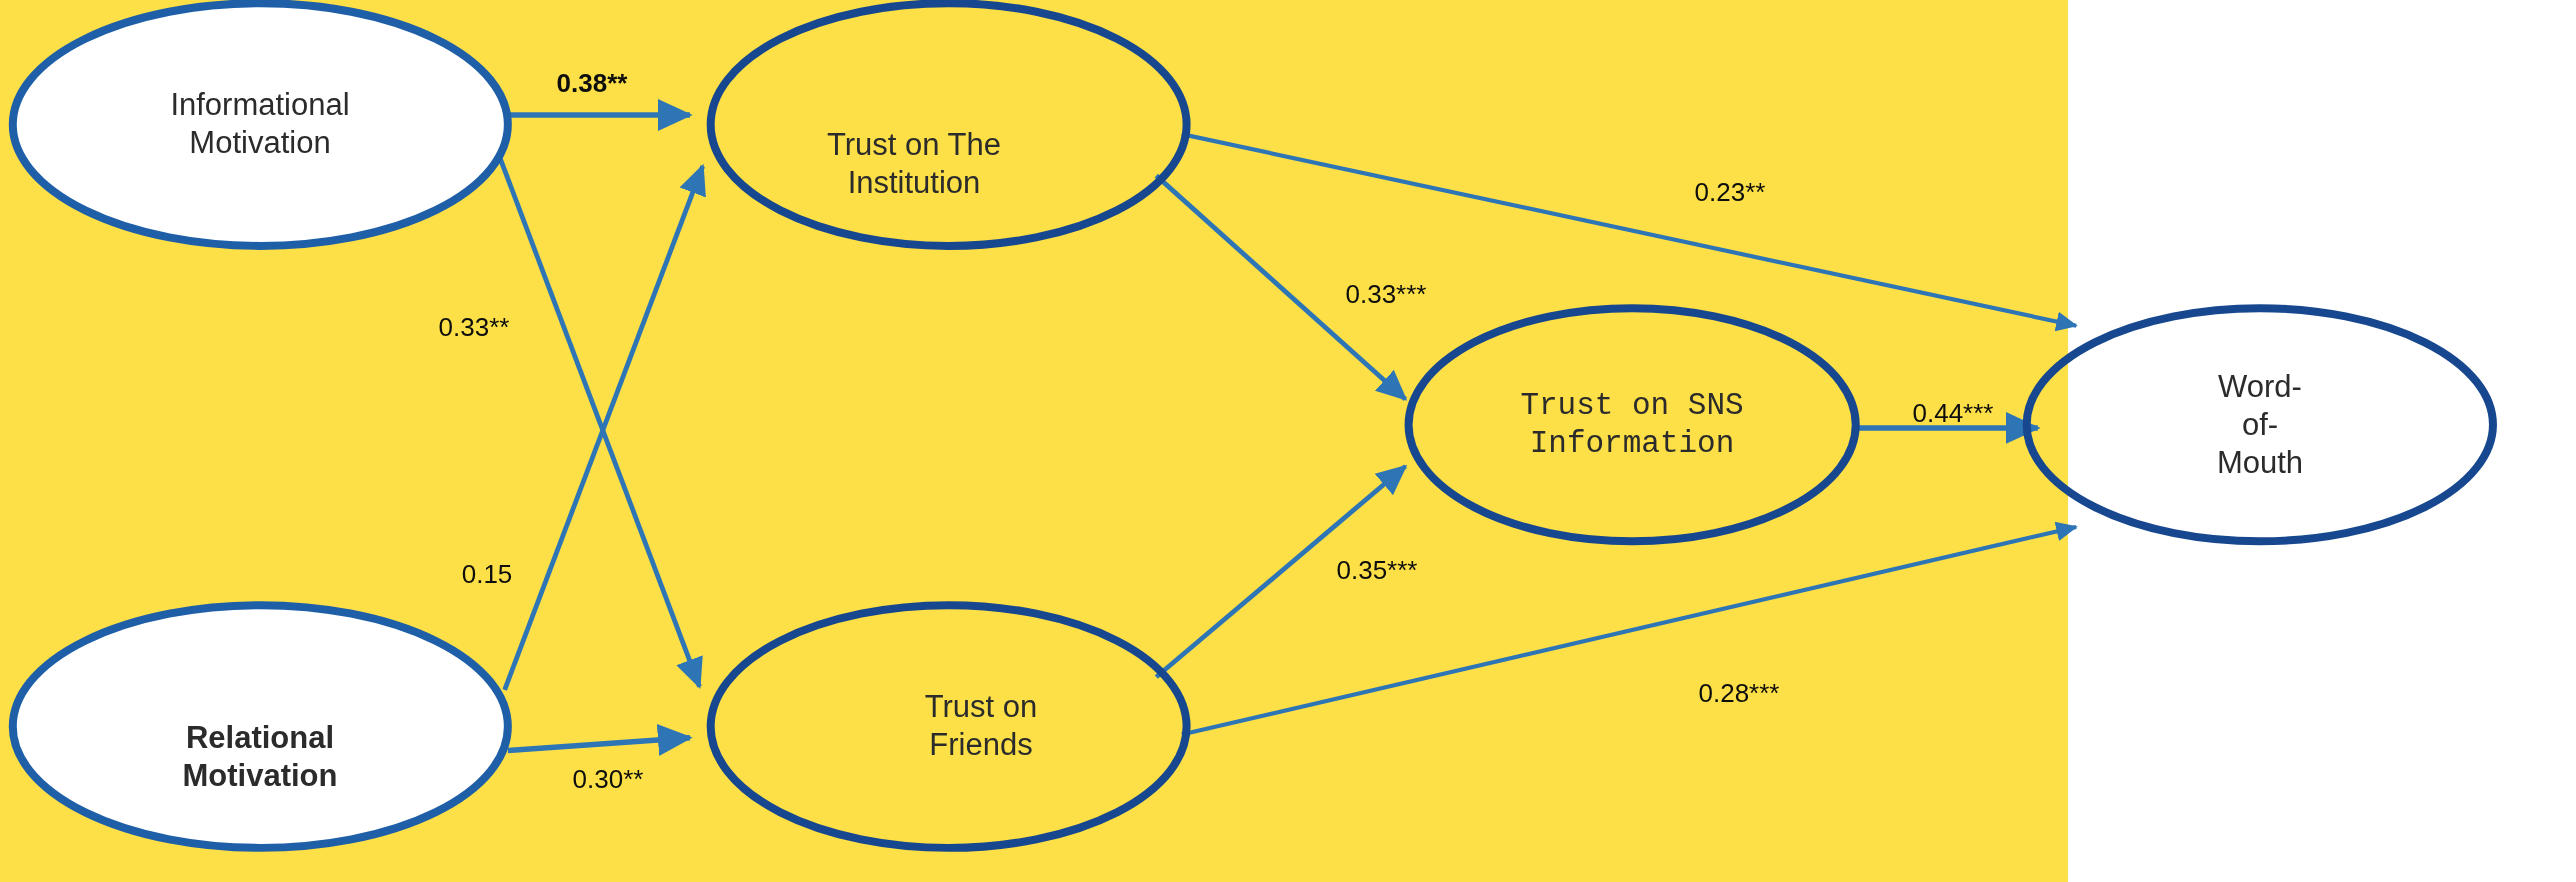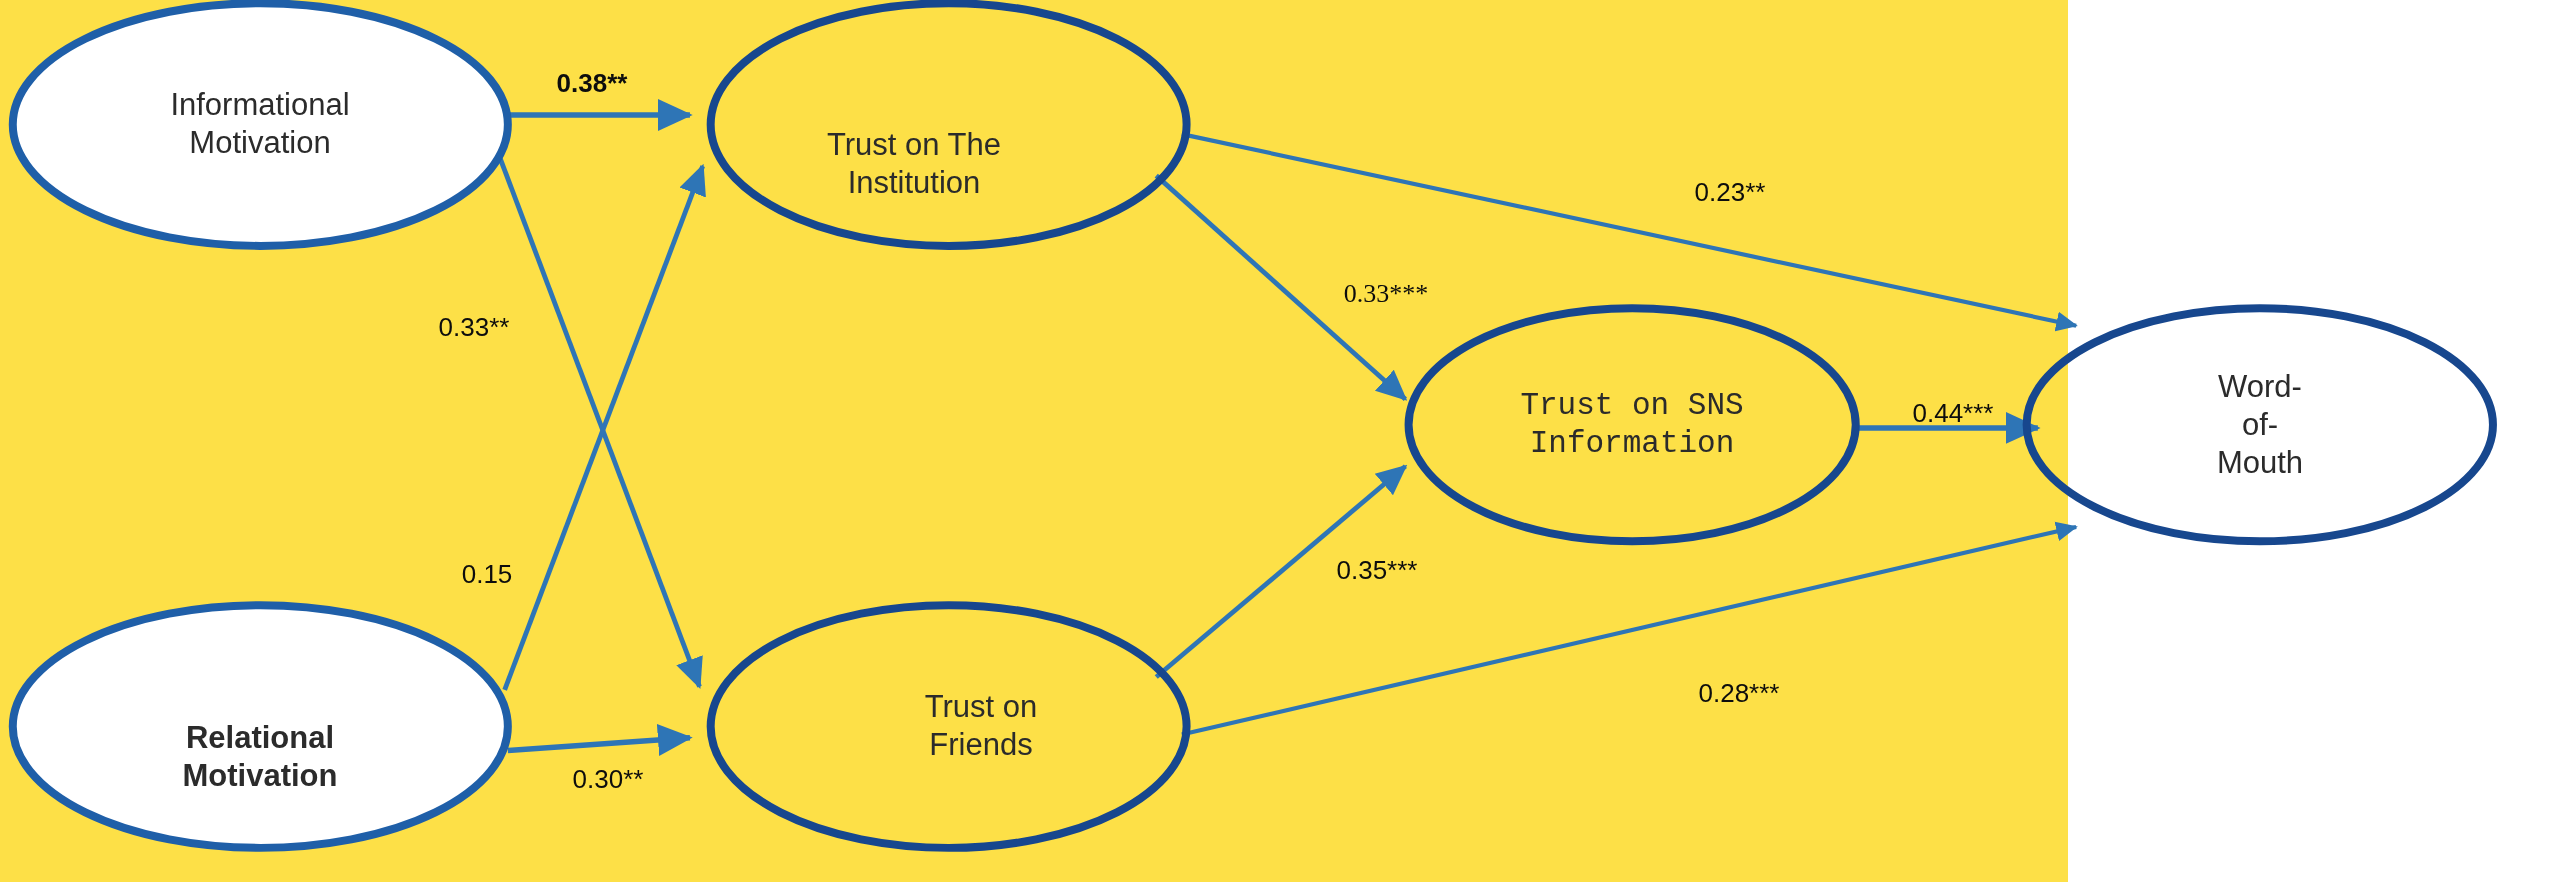--- a/index.html
+++ b/index.html
@@ -89,21 +89,21 @@
       <div class="node-label" style="left: 1632px; top: 425px; font-family: Liberation Mono, monospace;">Trust on SNS
 Information</div>
       <div class="node-label" style="left: 2260px; top: 425px;">Word-of-
 Mouth</div>
     </div>
   <div id="edge-labels">
       <div class="edge-label bold" style="left: 592px; top: 83px;">0.38**</div>
       <div class="edge-label" style="left: 487px; top: 574px;">0.15</div>
       <div class="edge-label" style="left: 474px; top: 327px;">0.33**</div>
       <div class="edge-label" style="left: 608px; top: 779px;">0.30**</div>
-      <div class="edge-label" style="left: 1386px; top: 294px; font-family: Liberation Serif, serif;">0.33***</div>
+      <div class="edge-label" style="left: 1386px; top: 294px;">0.33***</div>
       <div class="edge-label" style="left: 1377px; top: 570px;">0.35***</div>
       <div class="edge-label" style="left: 1730px; top: 192px;">0.23**</div>
       <div class="edge-label" style="left: 1945px; top: 413px; margin-left: 8px;">0.44***</div>
       <div class="edge-label" style="left: 1739px; top: 693px;">0.28***</div>
     </div>
 
 </div>
 
 
 </body></html>

